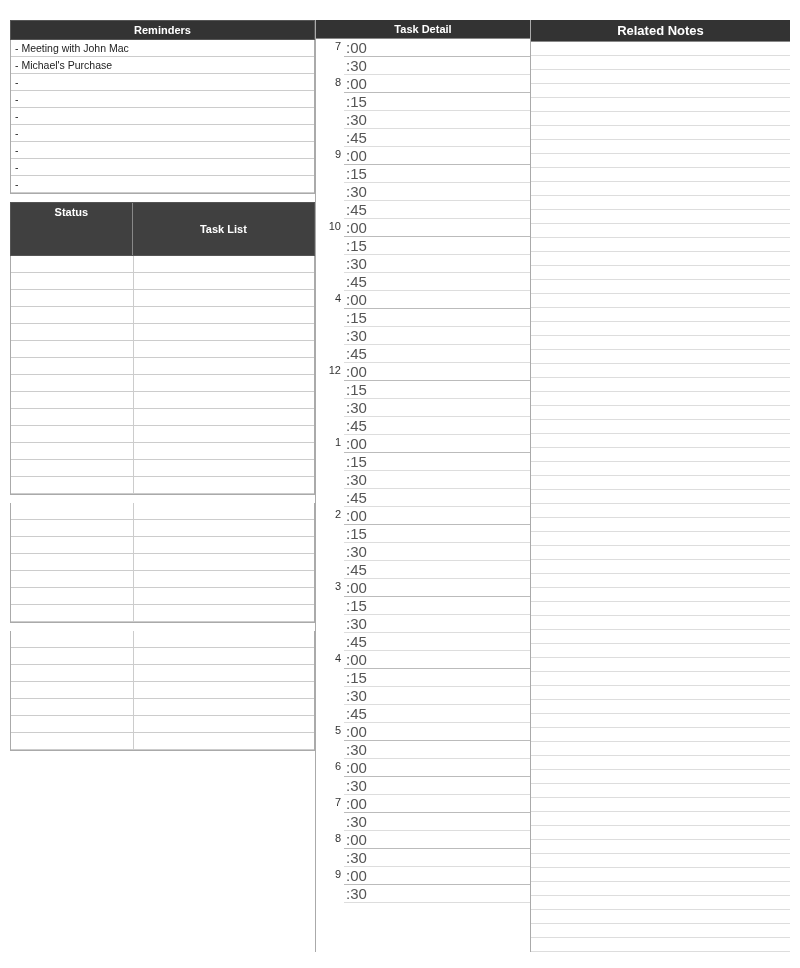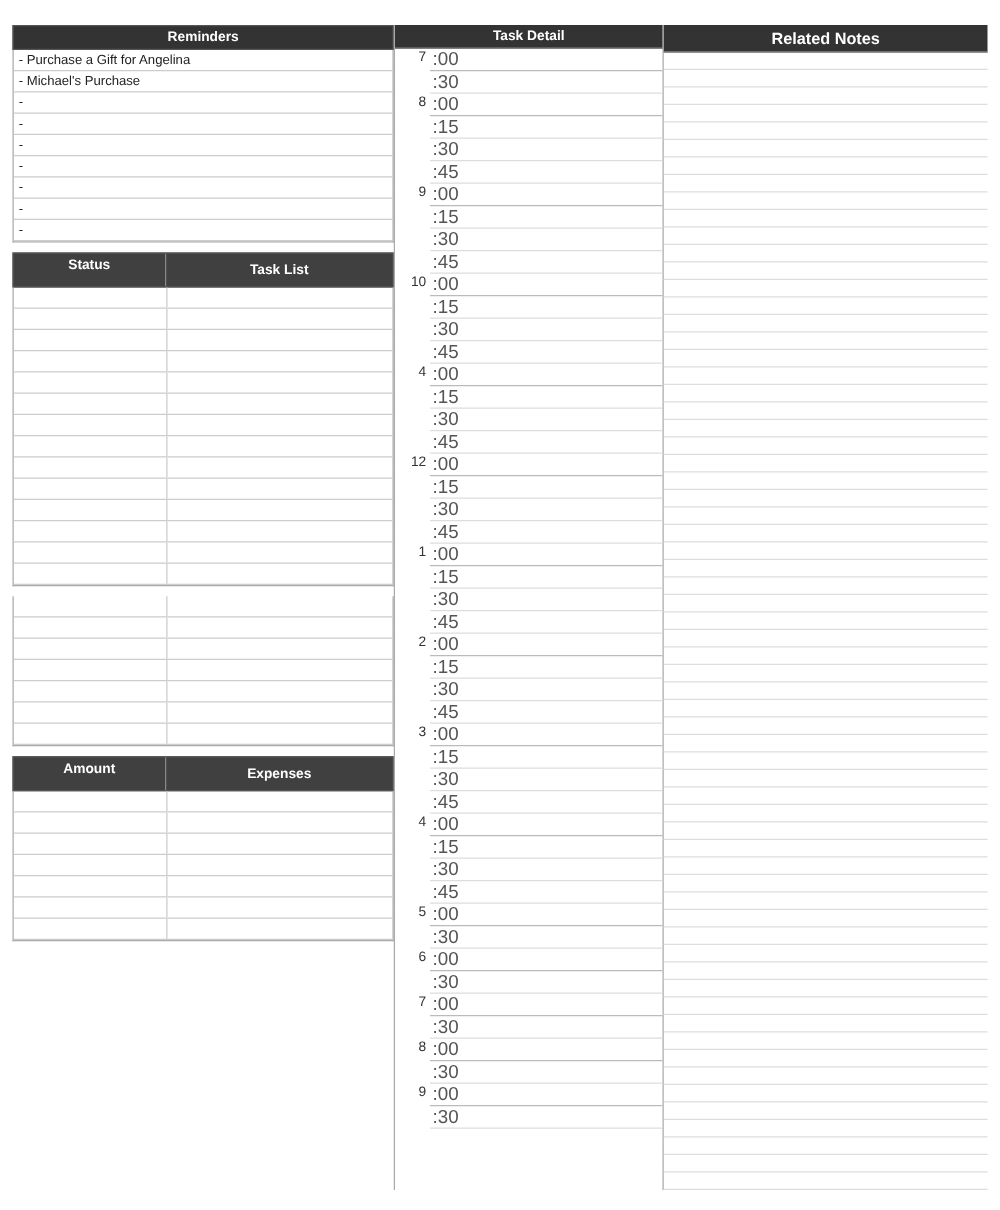--- a/index.html
+++ b/index.html
@@ -58,21 +58,21 @@
     }
     .dual-header .col1 {
       flex: 1;
       text-align: center;
       padding: 3px 0;
       border-right: 1px solid #888;
     }
     .dual-header .col2 {
       flex: 1.5;
       text-align: center;
-      padding: 7px 0;
+      padding: 20px 0;
     }
 
     
     .reminders-section {
       border: 1px solid #aaa;
       border-top: none;
     }
     .reminder-row {
       border-bottom: 1px solid #ccc;
       padding: 2px 4px;
@@ -178,21 +178,21 @@
 </head>
 <body>
 
 <div class="page">
 
   <div class="left-col">
 
     <div>
       <div class="section-header">Reminders</div>
       <div class="reminders-section">
-        <div class="reminder-row">- Purchase a Gift for Angelina</div>
+        <div class="reminder-row">- Meeting with John Mac</div>
         <div class="reminder-row">- Michael's Purchase</div>
         <div class="reminder-row">-</div>
         <div class="reminder-row">-</div>
         <div class="reminder-row">-</div>
         <div class="reminder-row">-</div>
         <div class="reminder-row">-</div>
         <div class="reminder-row">-</div>
         <div class="reminder-row">-</div>
       </div>
     </div>
@@ -289,24 +289,20 @@
             <div class="cell2"></div>
           </div>
         <div class="dual-row">
             <div class="cell1"></div>
             <div class="cell2"></div>
           </div>
       </div>
     </div>
 
     <div class="expenses-section">
-      <div class="dual-header">
-        <div class="col1">Amount</div>
-        <div class="col2">Expenses</div>
-      </div>
       <div class="expenses-rows">
         <div class="dual-row">
             <div class="cell1"></div>
             <div class="cell2"></div>
           </div>
         <div class="dual-row">
             <div class="cell1"></div>
             <div class="cell2"></div>
           </div>
         <div class="dual-row">

